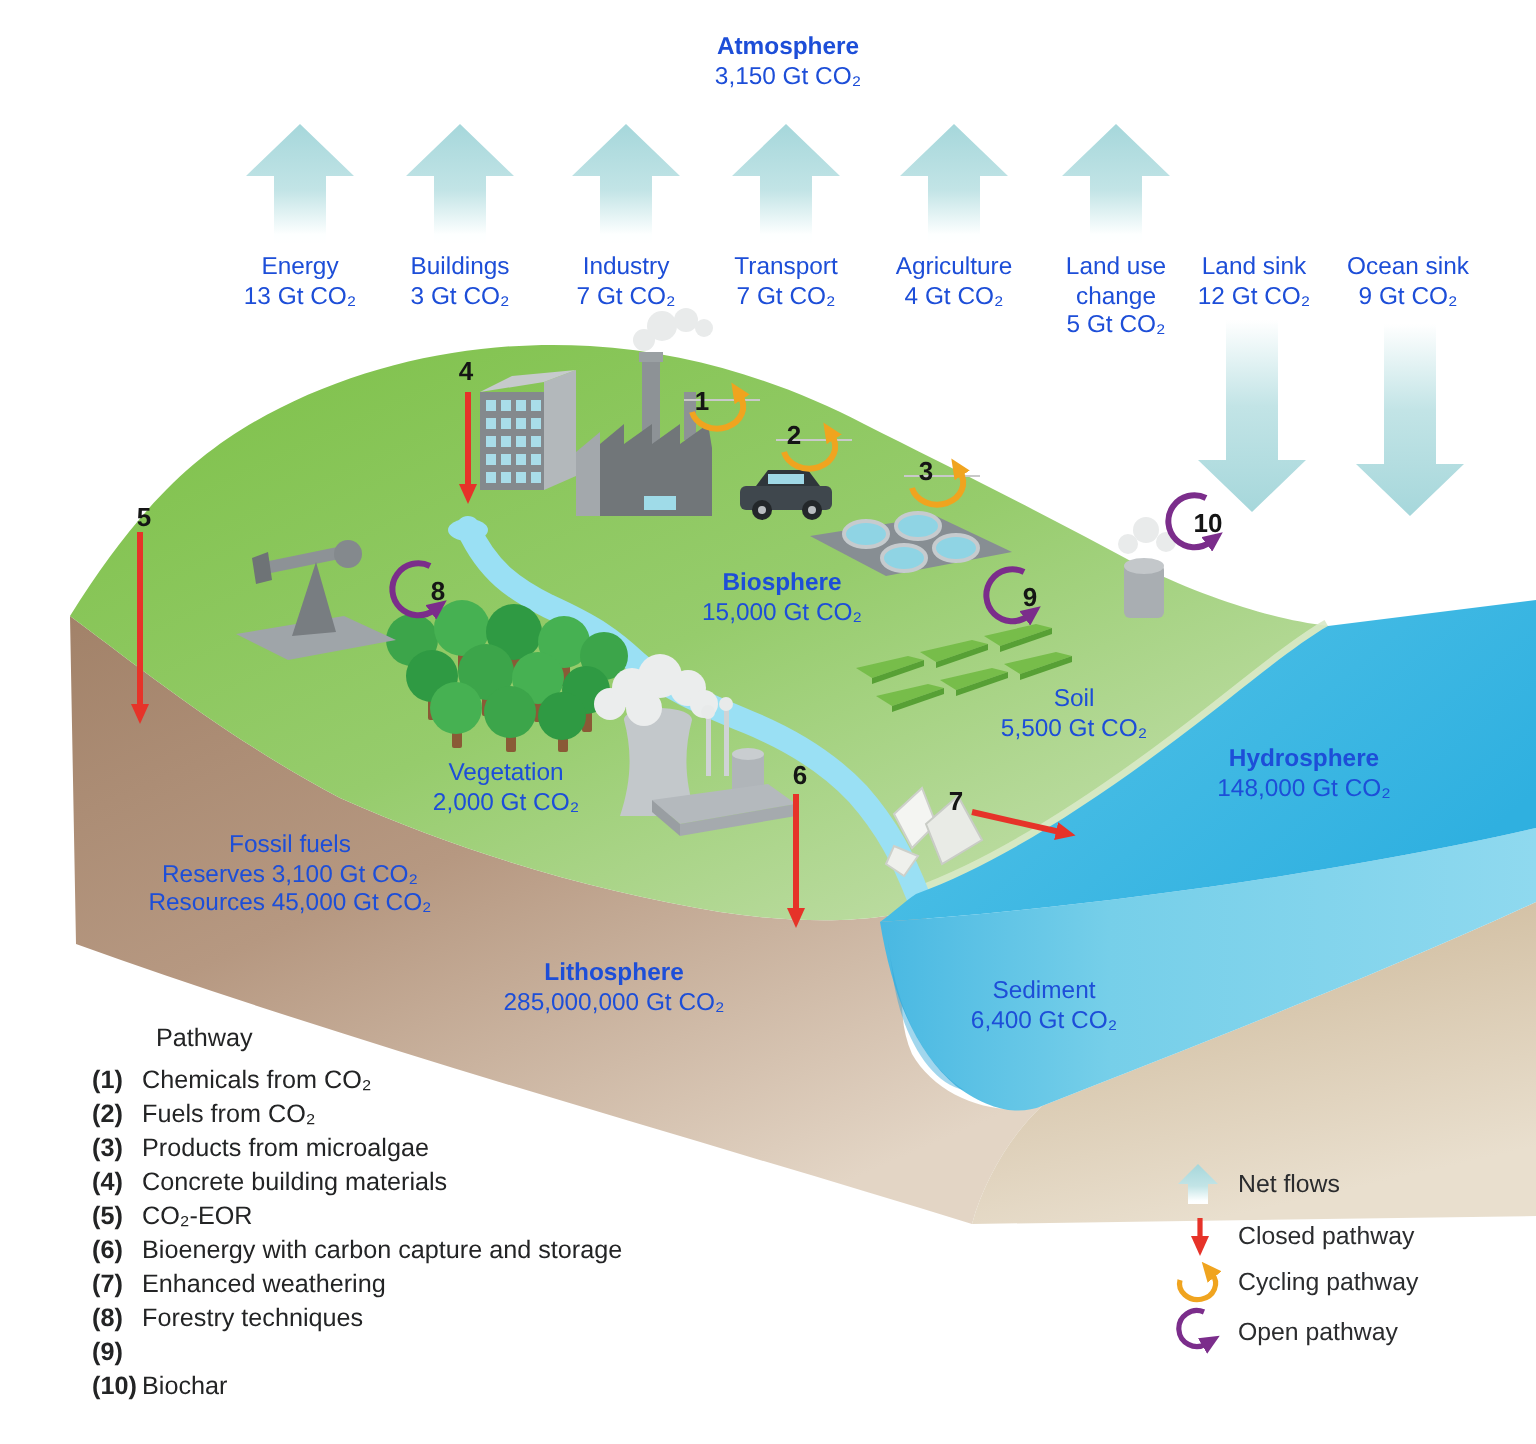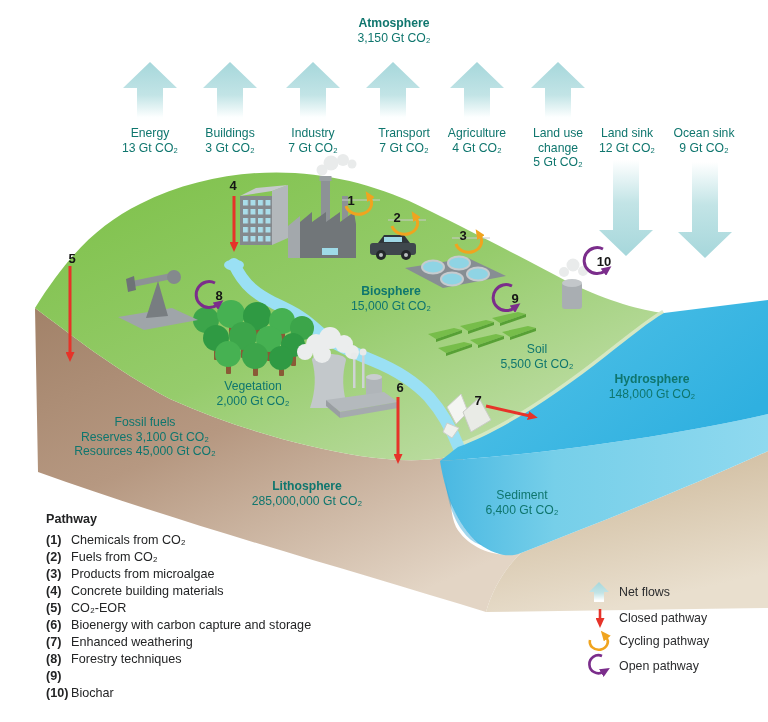--- a/index.html
+++ b/index.html
@@ -1,23 +1,23 @@
 <!DOCTYPE html>
 <html><head>
 <meta charset="utf-8">
 <style>
   html,body{margin:0;padding:0;background:#fff;}
   .page{position:relative;width:768px;height:722px;background:#fff;overflow:hidden;
         font-family:"Liberation Sans","DejaVu Sans",sans-serif;color:#242526;}
   .scene{position:absolute;left:0;top:0;}
   .lbl{position:absolute;transform:translateX(-50%);text-align:center;
-       font-size:12.2px;line-height:14.6px;white-space:nowrap;color:#0f766e;}
+       font-size:12.2px;line-height:14.6px;white-space:nowrap;color:#1d4ed8;}
   .b{font-weight:700;}
   .pathways{position:absolute;left:46px;top:511px;font-size:12.6px;color:#232425;}
-  .pathways .title{font-weight:700;line-height:17px;margin-bottom:4px;}
+  .pathways .title{font-weight:400;line-height:17px;margin-bottom:4px;margin-left:32px;}
   .prow{display:flex;line-height:17px;}
   .pnum{font-weight:700;min-width:25px;}
   .flrow{position:absolute;display:flex;align-items:center;gap:7px;font-size:12.4px;color:#2b2c2e;text-align:center;}
   .num{font-weight:700;font-size:13px;fill:#151515;}
   svg text{font-family:"Liberation Sans","DejaVu Sans",sans-serif;}
 </style>
 </head>
 <body>
 
 <div class="page">
@@ -270,21 +270,21 @@
     <div>13 Gt CO₂</div>
   </div>
   <div class="lbl" style="left:230px;top:126px">
     <div>Buildings</div>
     <div>3 Gt CO₂</div>
   </div>
   <div class="lbl" style="left:313px;top:126px">
     <div>Industry</div>
     <div>7 Gt CO₂</div>
   </div>
-  <div class="lbl" style="left:404px;top:126px">
+  <div class="lbl" style="left:393px;top:126px">
     <div>Transport</div>
     <div>7 Gt CO₂</div>
   </div>
   <div class="lbl" style="left:477px;top:126px">
     <div>Agriculture</div>
     <div>4 Gt CO₂</div>
   </div>
   <div class="lbl" style="left:558px;top:126px">
     <div>Land use</div>
     <div>change</div>

